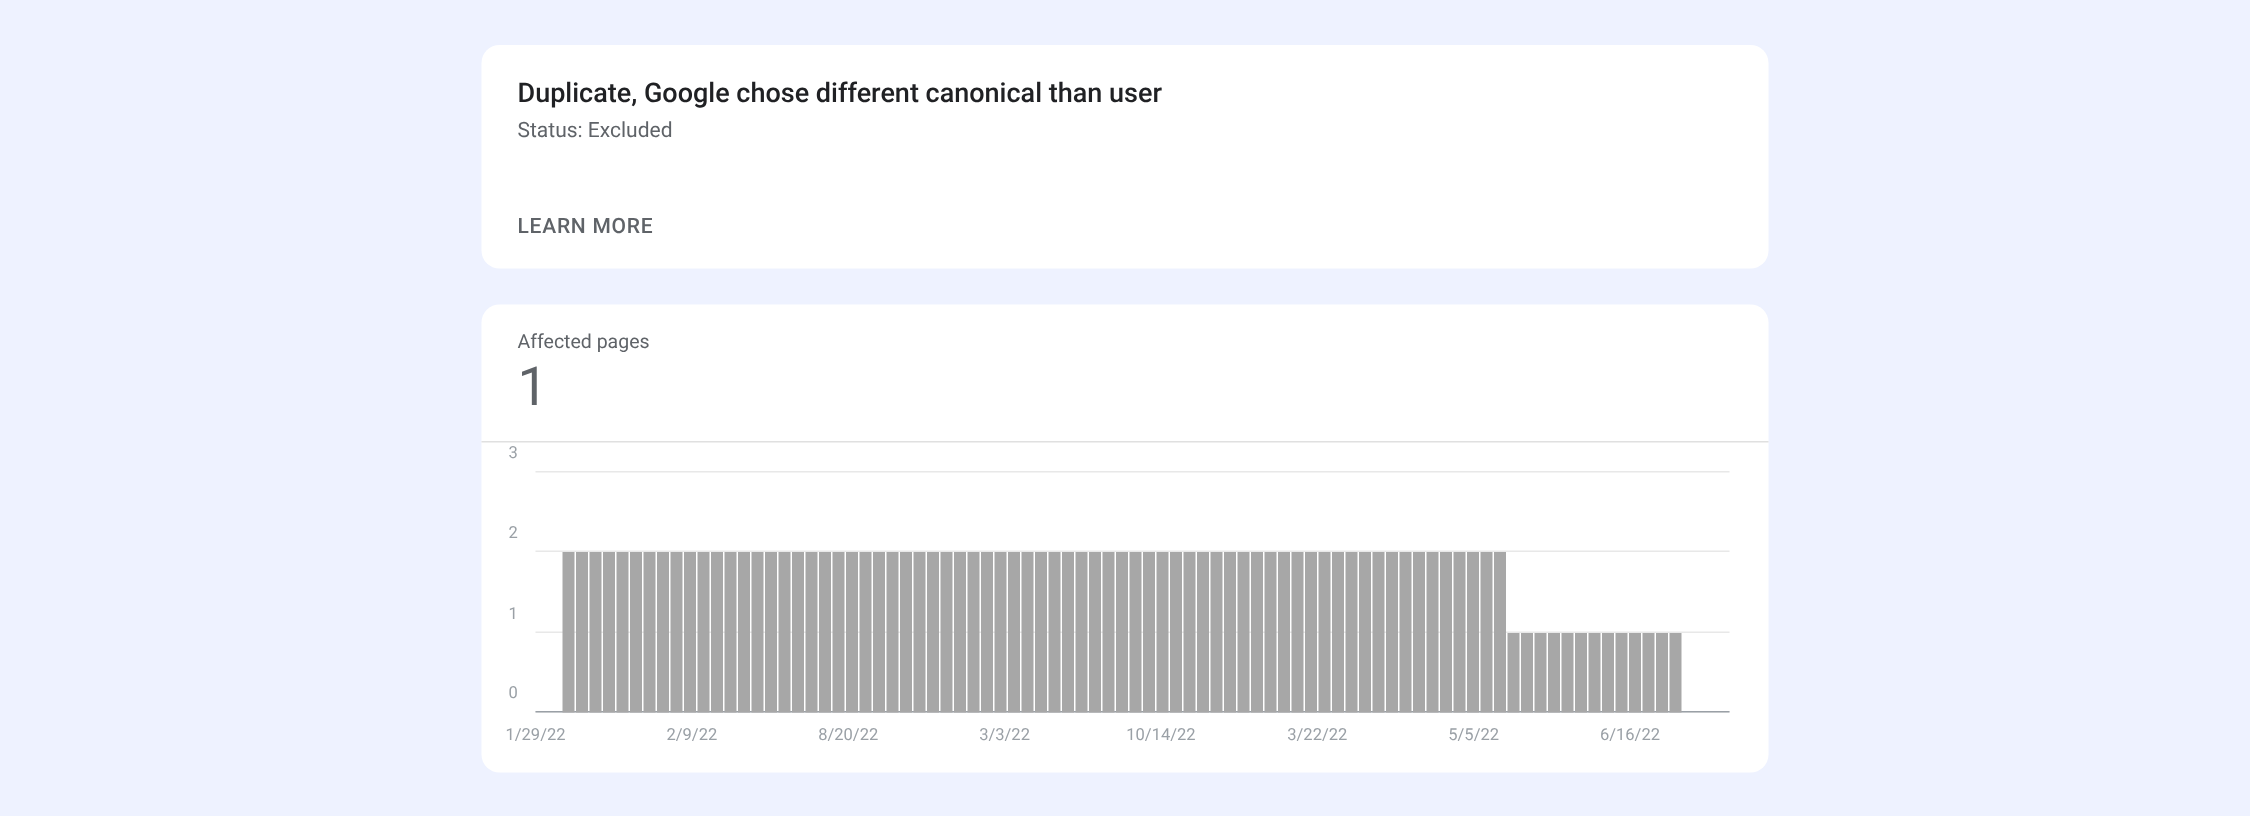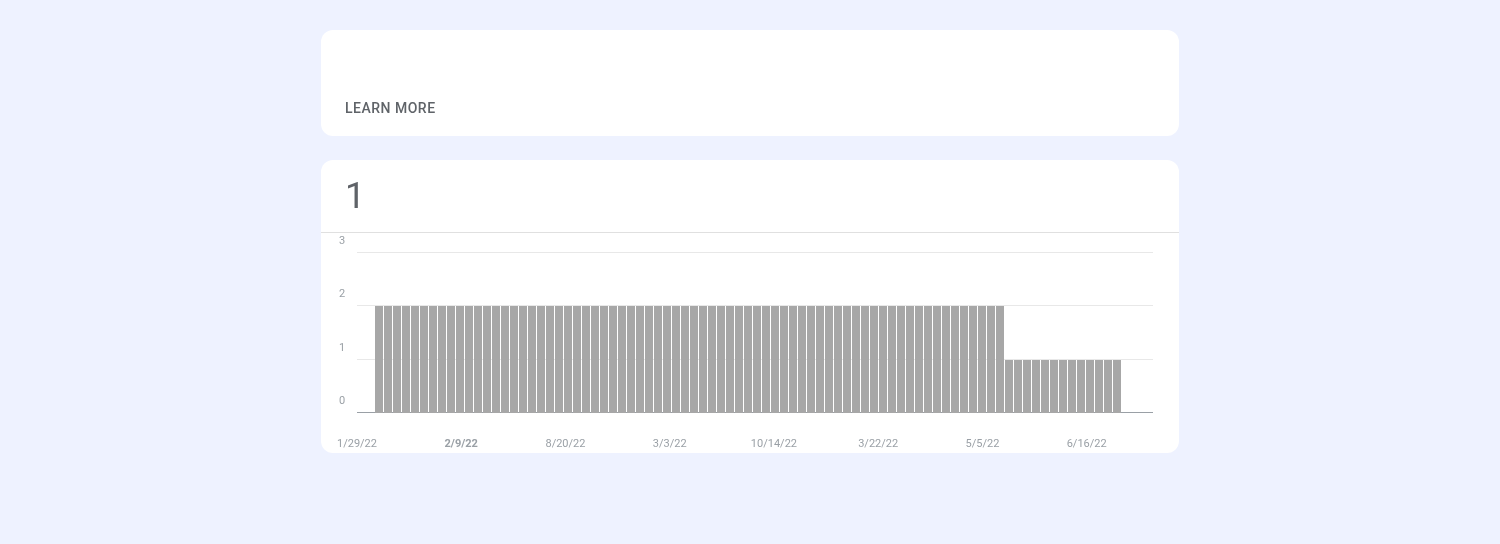--- a/index.html
+++ b/index.html
@@ -96,46 +96,51 @@
       gap: 1px;
     }
     .bar {
       background: #a7a7a7;
       width: 8px;
       flex-shrink: 0;
     }
     .x-axis {
       display: flex;
       position: relative;
-      margin-top: 24px;
+      margin-top: 8px;
       height: 14px;
     }
     .x-tick {
       position: absolute;
       font-size: 11px;
       color: #9aa0a6;
       transform: translateX(-50%);
       white-space: nowrap;
     }
     .baseline {
       position: absolute;
       left: 0; right: 0; bottom: 0;
       border-top: 1px solid #9aa0a6;
     }
   </style>
 </head>
 <body>
 
 <div class="card">
   <div class="card-header">
+    <div class="card-title">Duplicate, Google chose different canonical than user</div>
+    <div class="status-line">
+      <span>Status: </span><span>Excluded</span>
+    </div>
   </div>
   <span class="learn-more">LEARN MORE</span>
 </div>
 
 <div class="card card-chart">
+  <div class="affected-label">Affected pages</div>
   <div class="affected-value">1</div>
   <hr class="chart-divider">
   <div class="chart-area">
     <div class="plot" id="plot">
 
     <div class="grid-line" style="bottom: 0px;"></div>
         <div class="y-tick" style="bottom: 0px;">0</div>
         <div class="grid-line" style="bottom: 53.3333px;"></div>
         <div class="y-tick" style="bottom: 53.3333px;">1</div>
         <div class="grid-line" style="bottom: 106.667px;"></div>
@@ -226,21 +231,21 @@
           <div class="bar" style="height: 53.3333px;"></div>
           <div class="bar" style="height: 53.3333px;"></div>
           <div class="bar" style="height: 53.3333px;"></div>
           <div class="bar" style="height: 53.3333px;"></div>
           <div class="bar" style="height: 53.3333px;"></div>
           <div class="bar" style="height: 53.3333px;"></div>
         </div>
       </div>
     <div class="x-axis" id="x-axis">
         <div class="x-tick" style="left: 0%;">1/29/22</div>
-        <div class="x-tick" style="left: 13.0952%; font-weight: bold;">2/9/22</div>
+        <div class="x-tick" style="left: 13.0952%;">2/9/22</div>
         <div class="x-tick" style="left: 26.1905%;">8/20/22</div>
         <div class="x-tick" style="left: 39.2857%;">3/3/22</div>
         <div class="x-tick" style="left: 52.381%;">10/14/22</div>
         <div class="x-tick" style="left: 65.4762%;">3/22/22</div>
         <div class="x-tick" style="left: 78.5714%;">5/5/22</div>
         <div class="x-tick" style="left: 91.6667%;">6/16/22</div>
       </div>
   </div>
 </div>
 

